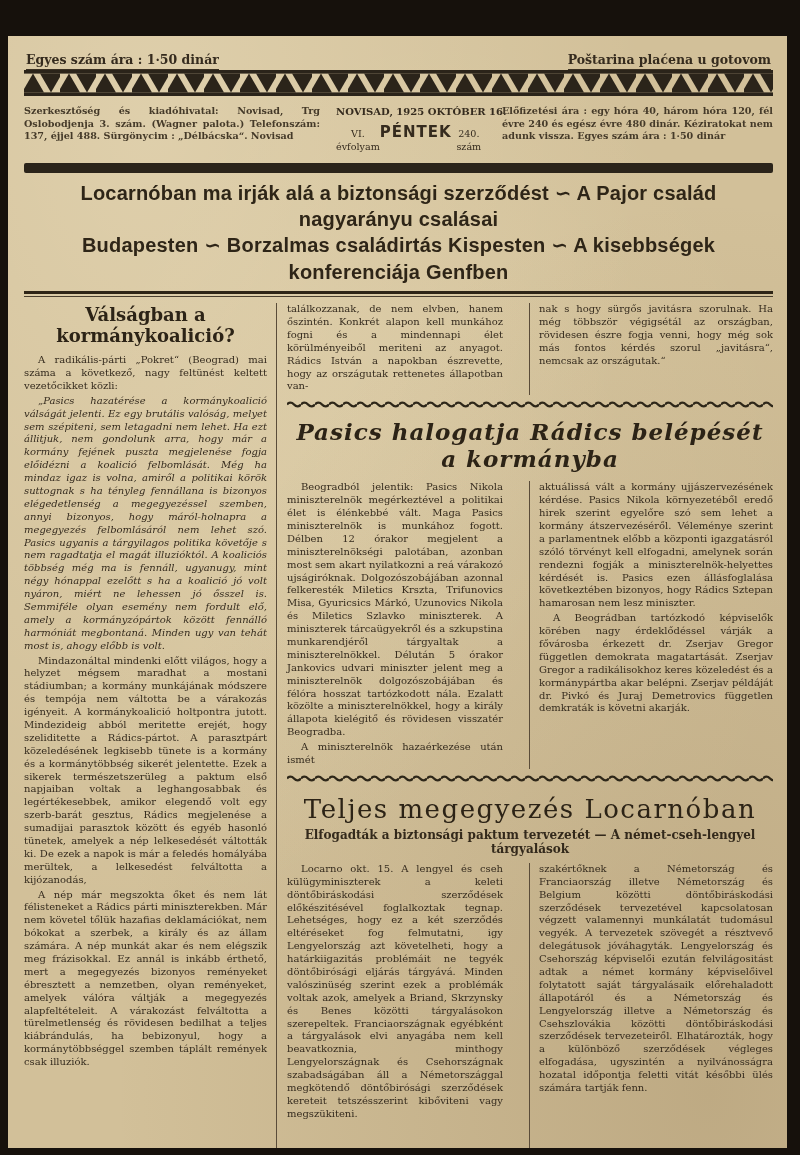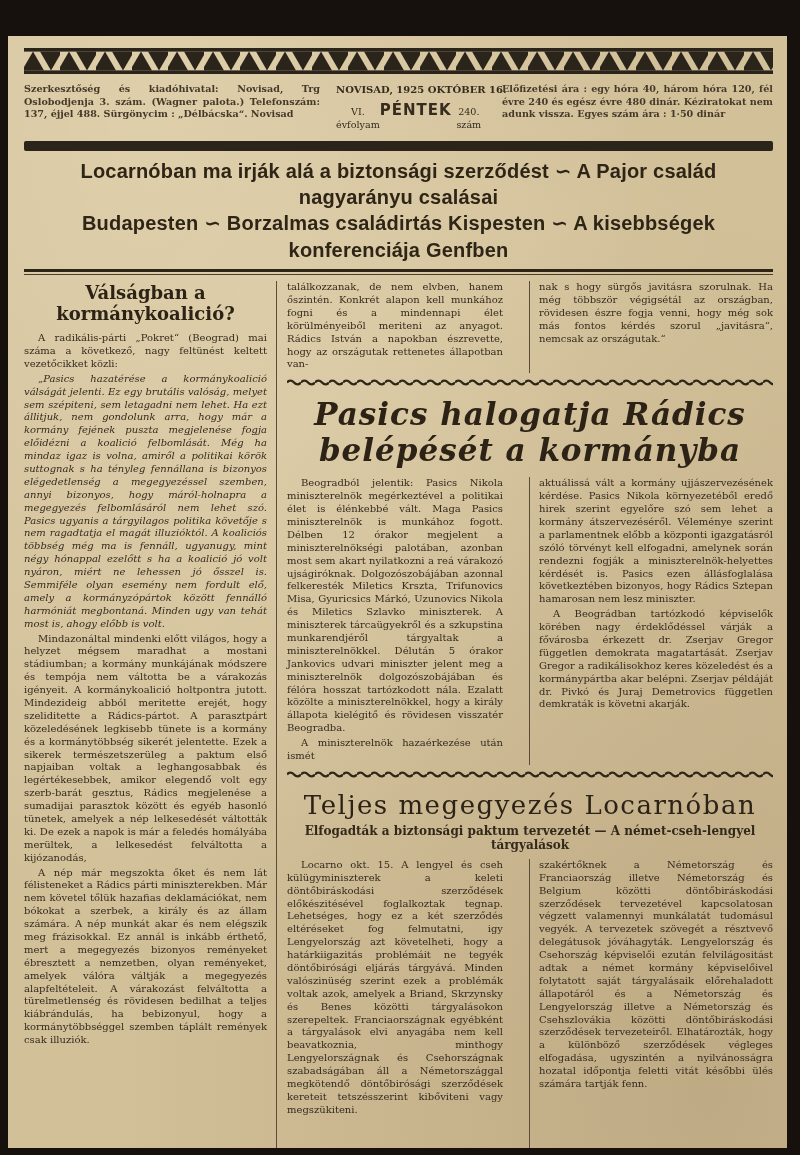--- a/index.html
+++ b/index.html
@@ -54,21 +54,21 @@
   .italic{font-style:italic}
 
   .a1-title{text-align:center;font-weight:bold;font-size:18px;margin:1px 0 8px;color:#2c2316}
 
   .twocol{display:flex}
   .twocol .cL{width:50%;padding-right:26px;border-right:1px solid #5a4c39}
   .twocol .cR{width:50%;padding-left:9px}
 
   svg.wave{display:block;width:100%;margin:5px 0 4px}
 
-  .a2-title{text-align:center;font-style:italic;font-weight:bold;font-size:31px;
+  .a2-title{text-align:center;font-style:italic;font-weight:bold;font-size:23px;
     letter-spacing:1px;margin:5px 0 9px;color:#2c2316}
   .a3-title{text-align:center;font-size:26px;letter-spacing:1.5px;margin:7px 0 2px;color:#2c2316}
   .a3-sub{text-align:center;font-weight:bold;font-size:12px;margin:2px 0 7px;color:#33291b}
   .hidden-defs{position:absolute;width:0;height:0}
 </style>
 </head>
 <body>
 
 <svg class="hidden-defs" aria-hidden="true">
   <defs>
@@ -79,20 +79,24 @@
       <rect x="0" y="0" width="36" height="3.6" fill="#2b241a"></rect>
       <rect x="0" y="22.4" width="36" height="3.6" fill="#2b241a"></rect>
       <path d="M-2,22.4 L9,3.6 L20,22.4 Z" fill="#2b241a"></path>
       <path d="M16,3.6 L38,3.6 L27,22.4 Z" fill="#2b241a"></path>
     </pattern>
   </defs>
 </svg>
 
 <div class="paper">
 
+  <div class="topline">
+    <span>Egyes szám ára :  1·50 dinár</span>
+    <span>Poštarina plaćena u gotovom</span>
+  </div>
 
   <svg class="zigzag">
     <rect width="100%" height="26" fill="url(#zz)"></rect>
   </svg>
 
   <div class="inforow">
     <div class="info-left">Szerkesztőség és kiadóhivatal: Novisad, Trg Oslobodjenja 3. szám. (Wagner palota.) Telefonszám: 137, éjjel 488.  Sürgönycim : „Délbácska“. Novisad</div>
     <div class="info-mid">
       <div class="date">NOVISAD, 1925 OKTÓBER 16.</div>
       <div class="row2">

